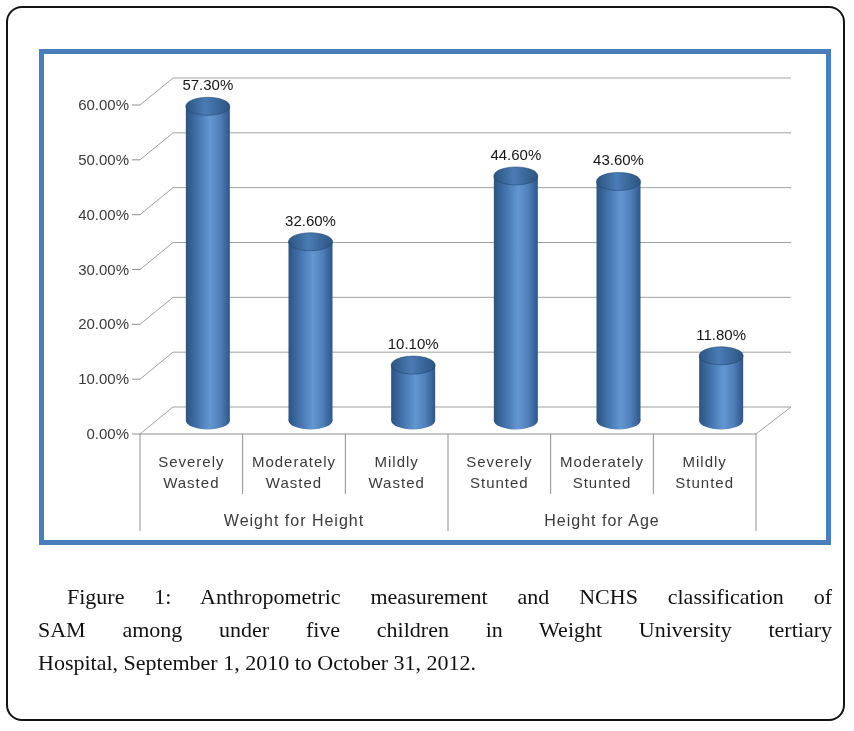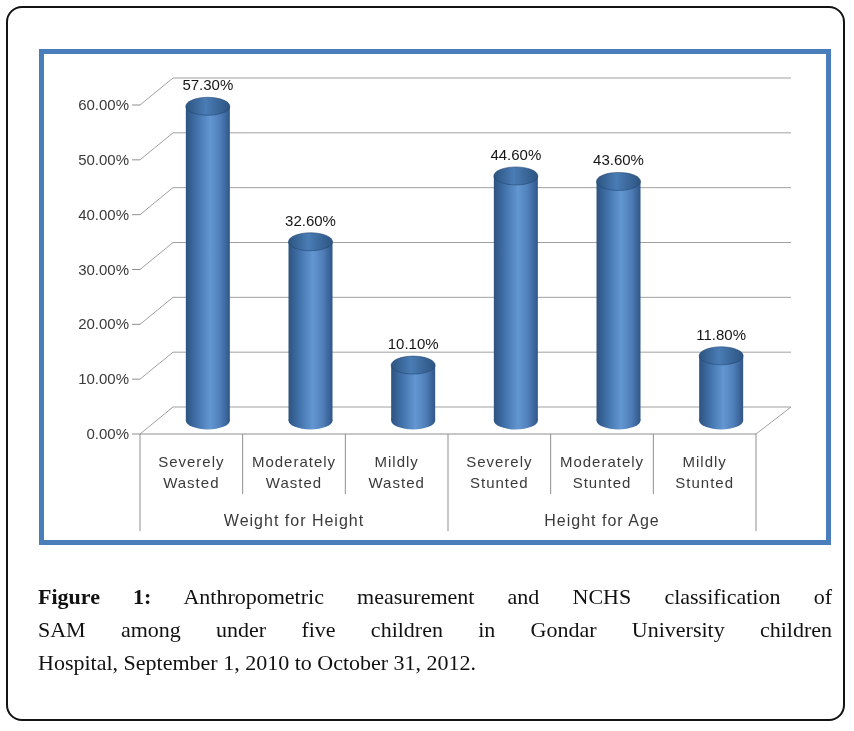--- a/index.html
+++ b/index.html
@@ -12,21 +12,21 @@
     position:absolute;left:31px;top:41px;width:792px;height:496px;
     border:5px solid #4a7ebb;background:#ffffff;box-sizing:border-box;
   }
   .chart-frame svg{display:block;}
   .caption{
     position:absolute;left:30px;top:572px;width:794px;
     font-family:"Liberation Serif",serif;font-size:22px;line-height:33px;color:#111111;
   }
   .cap-line{white-space:normal;}
   .cap-just{text-align:justify;text-align-last:justify;}
-  .cap-line b{font-weight:bold;}
+  .cap-line b{font-weight:normal;margin-left:29px;}
 </style>
 </head>
 <body>
 
 <div class="panel">
   <div class="chart-frame">
     <svg id="chart" width="782" height="486" viewBox="36 46 782 486">
         <defs>
           <linearGradient id="cylBody" x1="0" y1="0" x2="1" y2="0">
             <stop offset="0" stop-color="#2d5380"></stop>
@@ -126,16 +126,16 @@
         <text x="594" y="480" text-anchor="middle" fill="#3a3a3a" font-size="15" letter-spacing="1" font-family="&quot;Liberation Sans&quot;, sans-serif">Stunted</text>
         <text x="696.6666666666667" y="459" text-anchor="middle" fill="#3a3a3a" font-size="15" letter-spacing="1" font-family="&quot;Liberation Sans&quot;, sans-serif">Mildly</text>
         <text x="696.6666666666667" y="480" text-anchor="middle" fill="#3a3a3a" font-size="15" letter-spacing="1" font-family="&quot;Liberation Sans&quot;, sans-serif">Stunted</text>
         <text x="286" y="518" text-anchor="middle" fill="#3a3a3a" font-size="16" letter-spacing="1" font-family="&quot;Liberation Sans&quot;, sans-serif">Weight for Height</text>
         <text x="594" y="518" text-anchor="middle" fill="#3a3a3a" font-size="16" letter-spacing="1" font-family="&quot;Liberation Sans&quot;, sans-serif">Height for Age</text>
       </svg>
   </div>
 
   <div class="caption">
     <div class="cap-line cap-just"><b>Figure 1:</b><span> Anthropometric measurement and NCHS classification of</span></div>
-    <div class="cap-line cap-just">SAM among under five children in Gondar University children</div>
+    <div class="cap-line cap-just">SAM among under five children in Weight University tertiary</div>
     <div class="cap-line">Hospital, September 1, 2010 to October 31, 2012.</div>
   </div>
 </div>
 
 </body></html>

